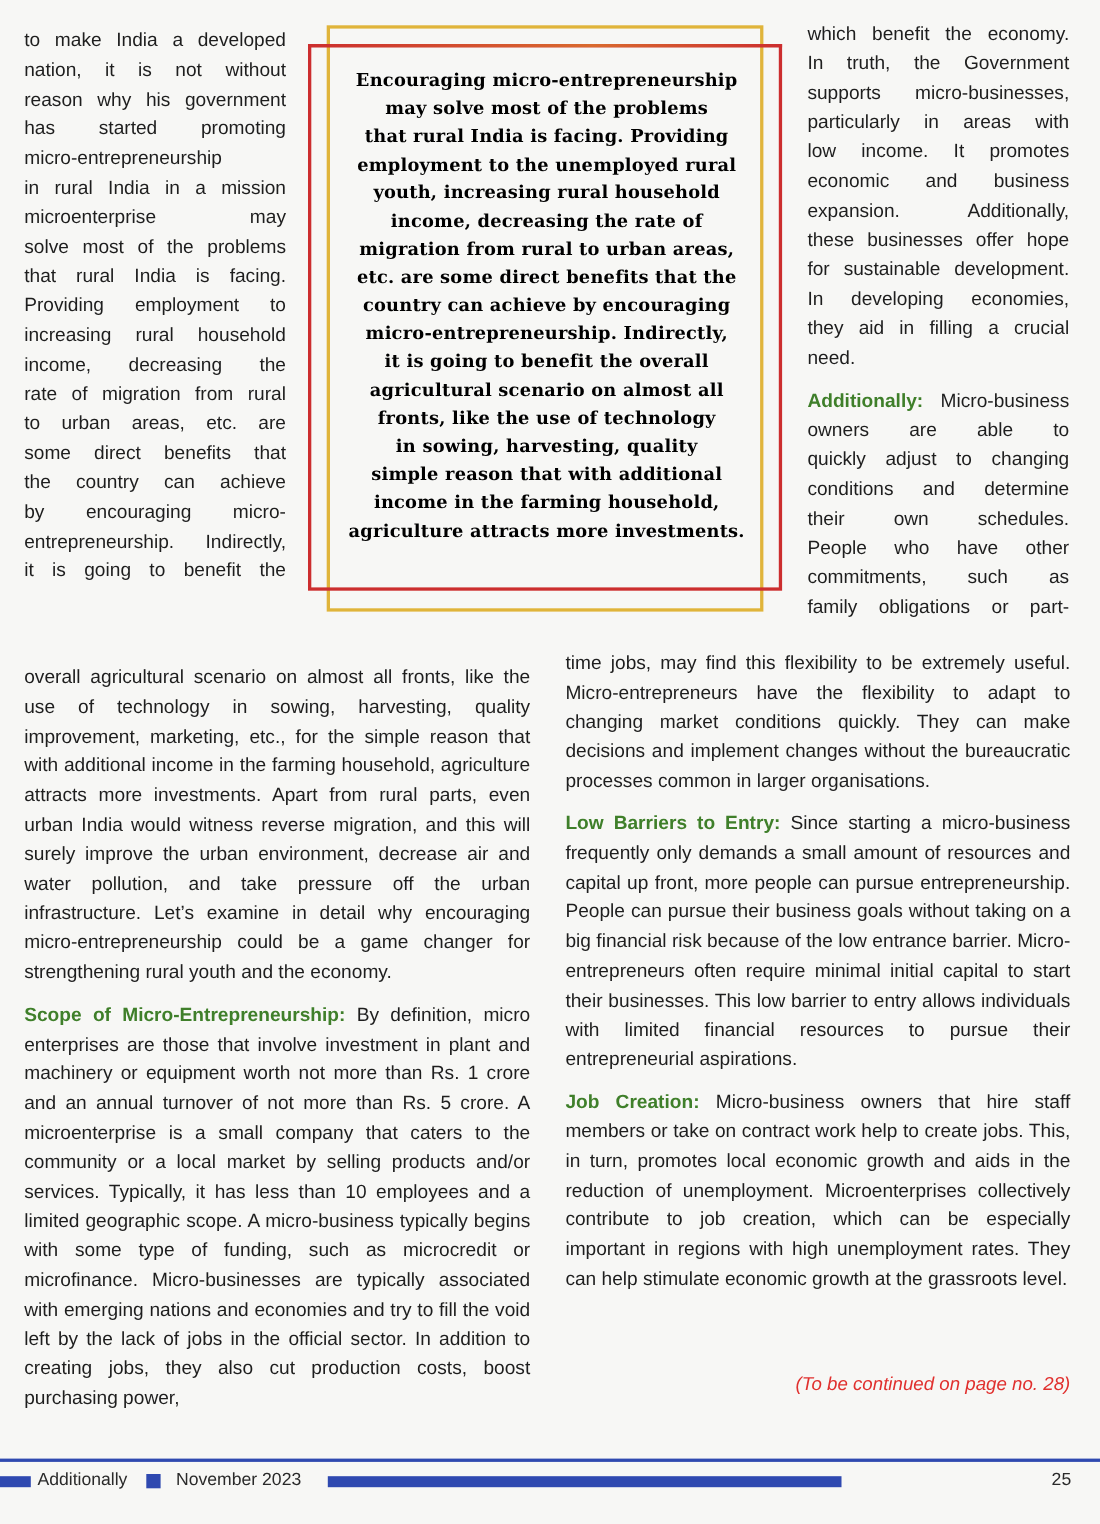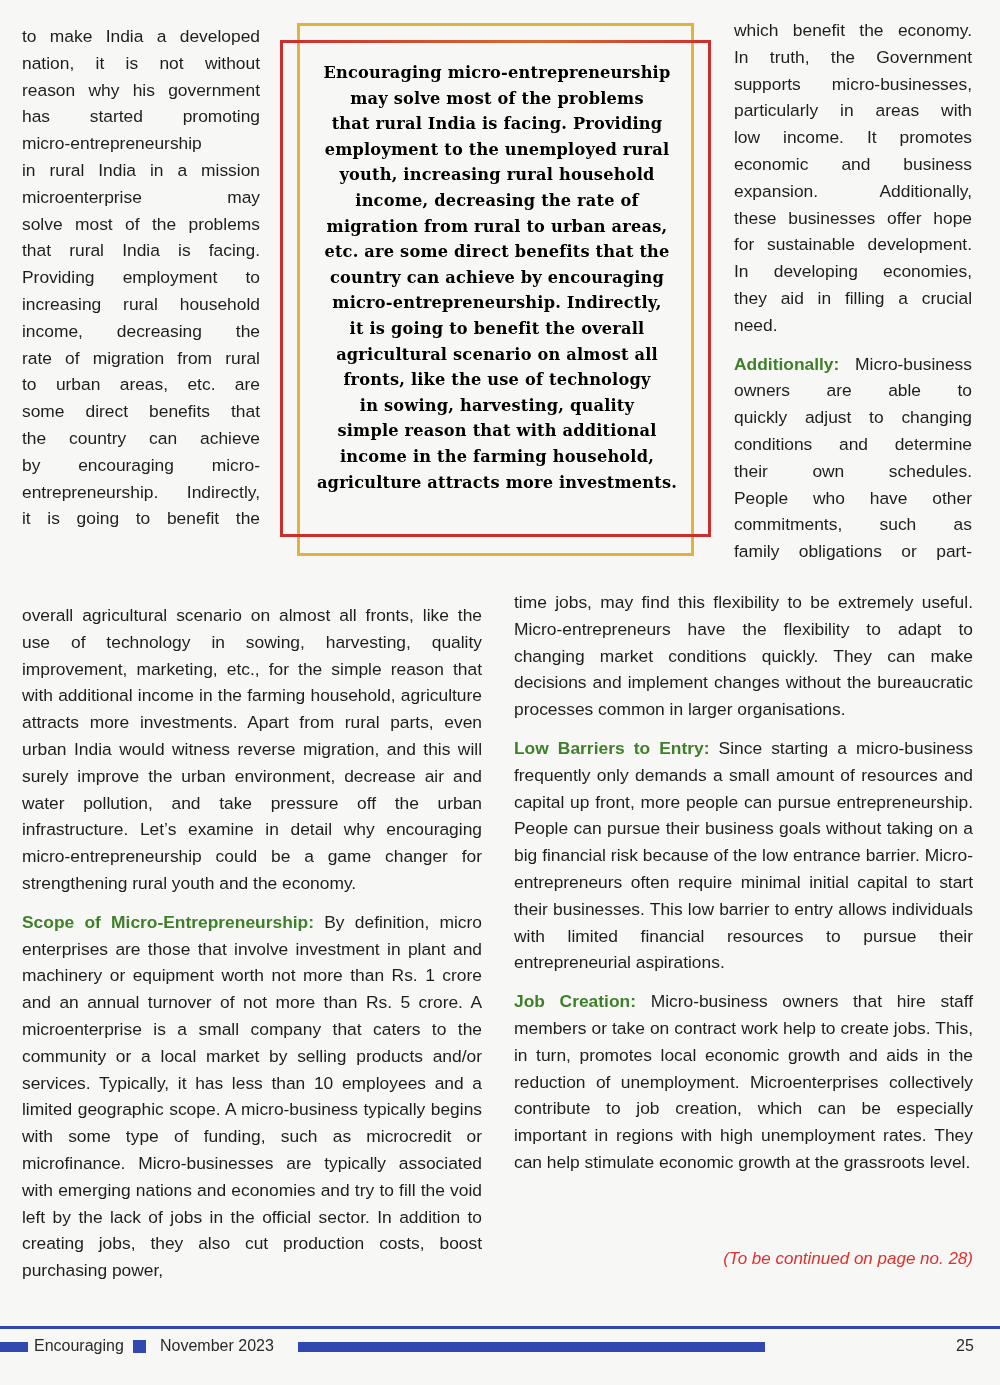--- a/index.html
+++ b/index.html
@@ -136,19 +136,19 @@
     <p class="p">
       <span class="heading">Job Creation:</span><span> Micro-business owners that hire staff members or take on contract work help to create jobs. This, in turn, promotes local economic growth and aids in the reduction of unemployment. Microenterprises collectively contribute to job creation, which can be especially important in regions with high unemployment rates. They can help stimulate economic growth at the grassroots level.</span>
     </p>
   </div>
 
   <div class="continued">(To be continued on page no. 28)</div>
 
   <div class="footer-line"></div>
   <div class="footer">
     <div class="fbar" style="left:0;width:28px;"></div>
-    <span class="ftext" style="left:34px;">Encouraging</span>
+    <span class="ftext" style="left:34px;">Additionally</span>
     <div class="fsq" style="left:133px;"></div>
     <span class="ftext" style="left:160px;">November 2023</span>
     <div class="fbar" style="left:298px;width:467px;"></div>
     <span class="ftext" style="left:956px;">25</span>
   </div>
 </div>
 
 </body></html>

